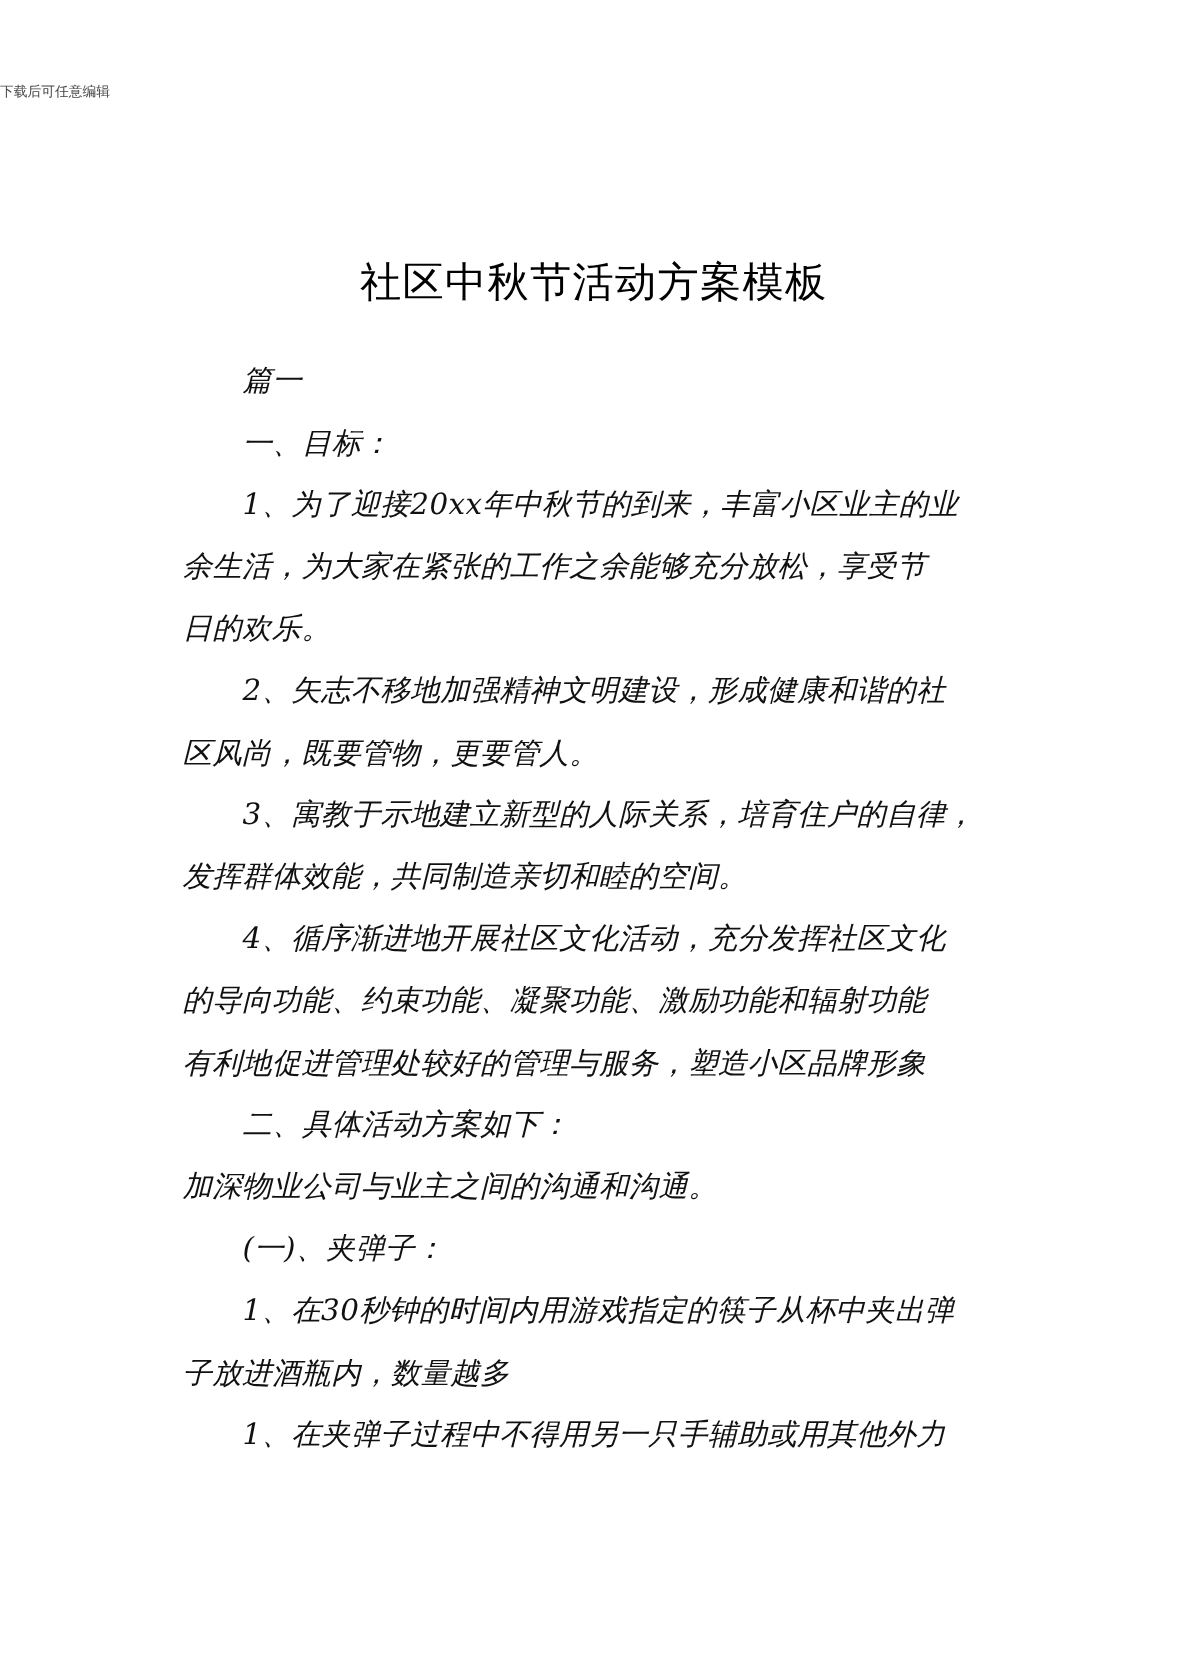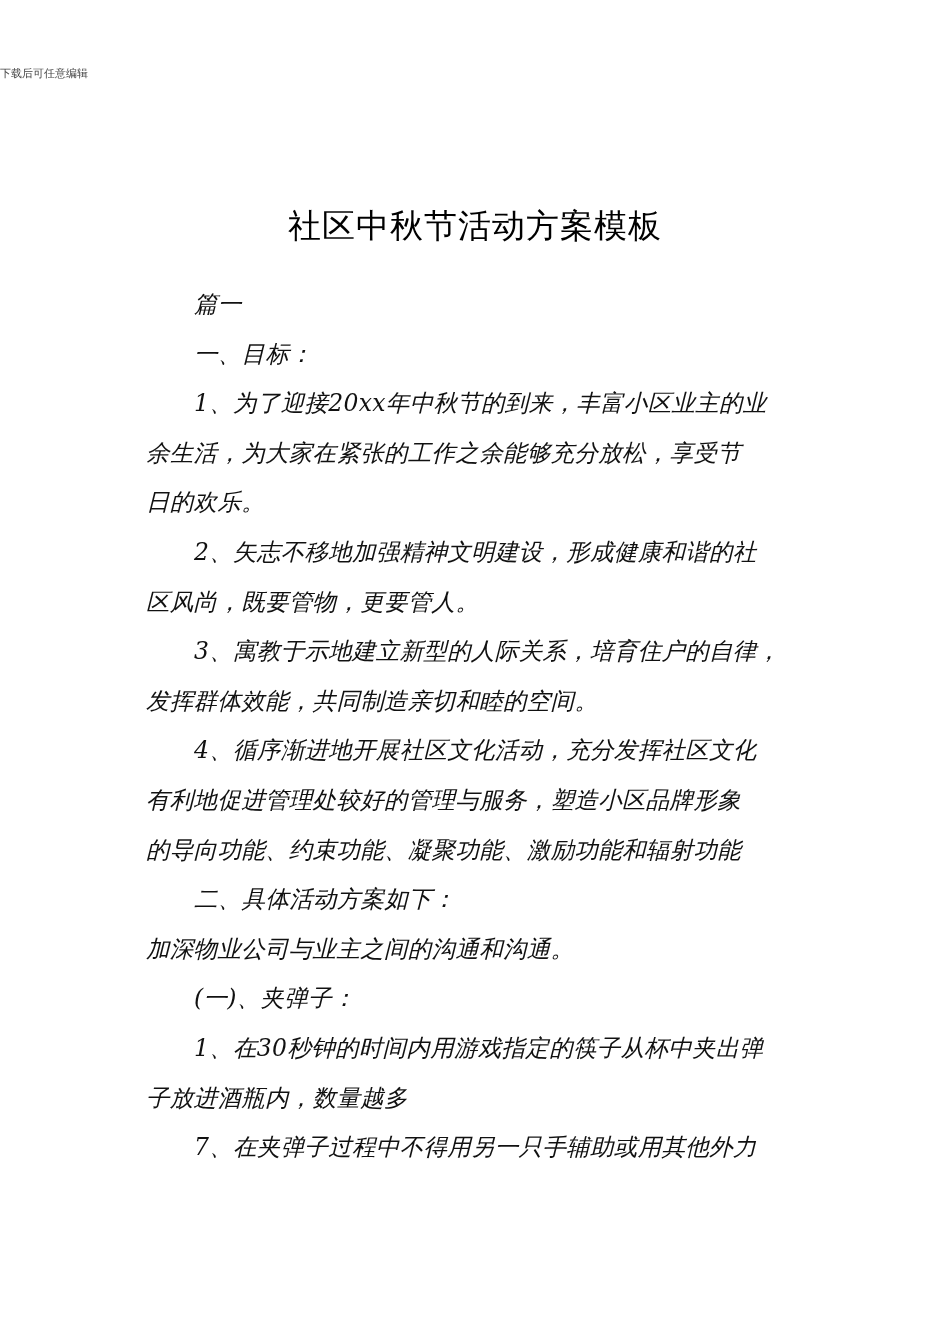--- a/index.html
+++ b/index.html
@@ -26,21 +26,21 @@
   <div class="line indent">篇一</div>
   <div class="line indent">一、目标：</div>
   <div class="line indent">1、为了迎接20xx年中秋节的到来，丰富小区业主的业</div>
   <div class="line">余生活，为大家在紧张的工作之余能够充分放松，享受节</div>
   <div class="line">日的欢乐。</div>
   <div class="line indent">2、矢志不移地加强精神文明建设，形成健康和谐的社</div>
   <div class="line">区风尚，既要管物，更要管人。</div>
   <div class="line indent">3、寓教于示地建立新型的人际关系，培育住户的自律，</div>
   <div class="line">发挥群体效能，共同制造亲切和睦的空间。</div>
   <div class="line indent">4、循序渐进地开展社区文化活动，充分发挥社区文化</div>
+  <div class="line">的导向功能、约束功能、凝聚功能、激励功能和辐射功能</div>
   <div class="line">有利地促进管理处较好的管理与服务，塑造小区品牌形象</div>
-  <div class="line">的导向功能、约束功能、凝聚功能、激励功能和辐射功能</div>
   <div class="line indent">二、具体活动方案如下：</div>
   <div class="line">加深物业公司与业主之间的沟通和沟通。</div>
   <div class="line indent">(一)、夹弹子：</div>
   <div class="line indent">1、在30秒钟的时间内用游戏指定的筷子从杯中夹出弹</div>
   <div class="line">子放进酒瓶内，数量越多</div>
-  <div class="line indent">7、在夹弹子过程中不得用另一只手辅助或用其他外力</div>
+  <div class="line indent">1、在夹弹子过程中不得用另一只手辅助或用其他外力</div>
 </div>
 
 </body></html>

